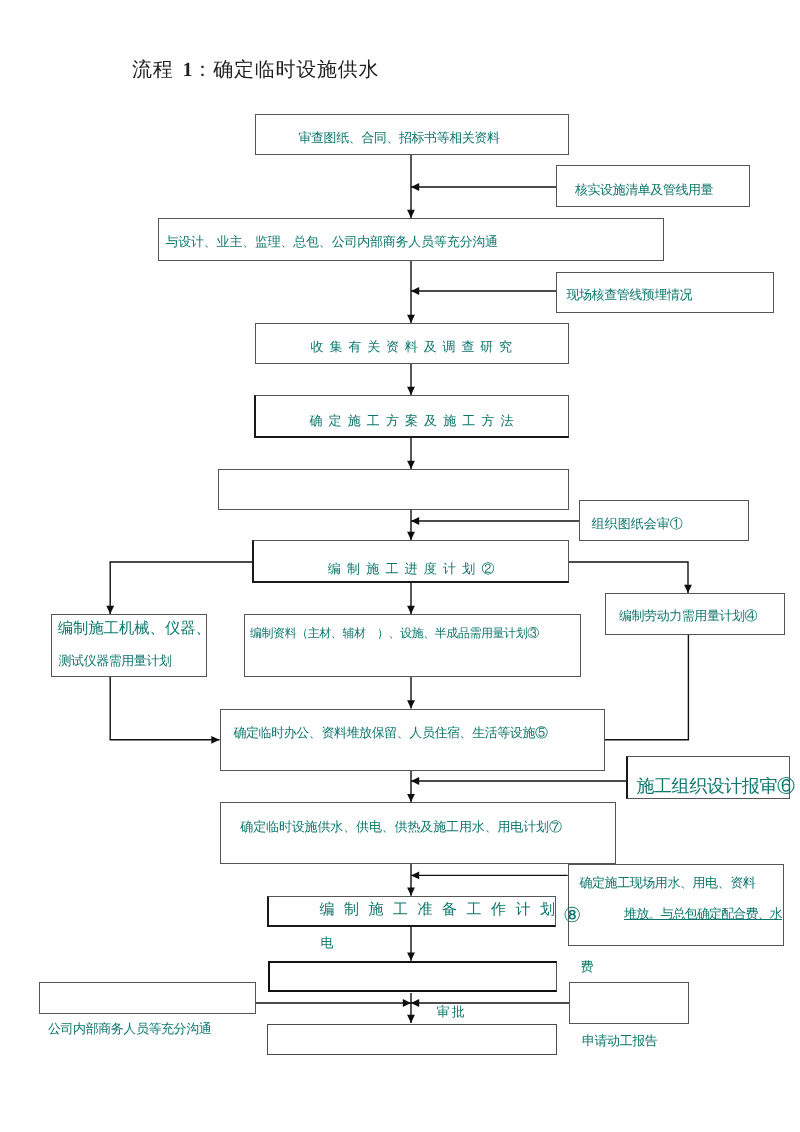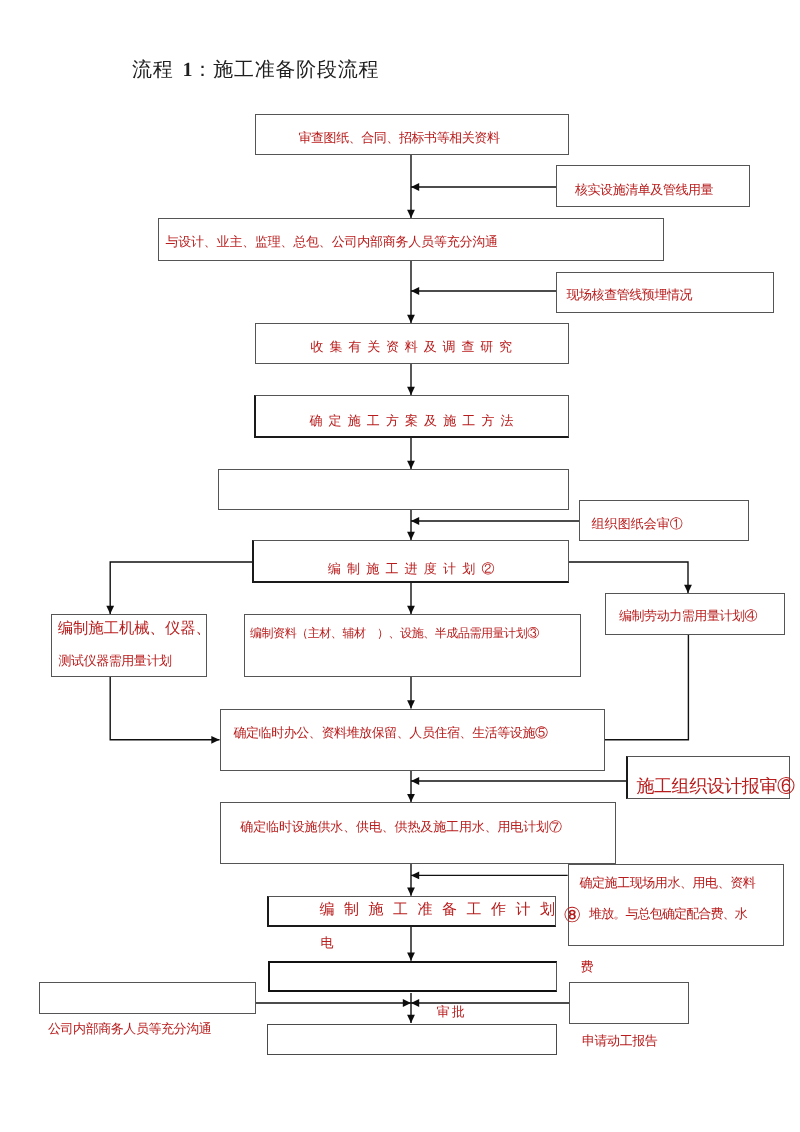--- a/index.html
+++ b/index.html
@@ -7,21 +7,21 @@
   #page{position:relative;width:800px;height:1132px;overflow:hidden;background:#ffffff;}
   #wires{position:absolute;left:0;top:0;width:800px;height:1132px;}
   .title{position:absolute;left:132px;top:60px;font-size:20px;letter-spacing:0.75px;color:#1f1f1f;white-space:nowrap;line-height:1;}
   .title .tnum{font-weight:bold;padding:0 0 0 9px;letter-spacing:0;}
   .title .tgap{display:inline-block;width:0px;}
   .box{position:absolute;border:1px solid #555555;box-sizing:border-box;}
   .box.t1{border-width:1px 1px 2px 2px;border-bottom-color:#1a1a1a;border-left-color:#1a1a1a;}
   .box.t2{border-left-width:2px;border-left-color:#1a1a1a;}
   .box.t3{border-width:2px 1px 2px 2px;border-color:#111111 #555555 #111111 #111111;}
   .box.t4{border-width:1.5px;border-color:#4a4a4a;}
-  .lbl{position:absolute;color:#b91c1c;white-space:nowrap;line-height:1;}
+  .lbl{position:absolute;color:#0f766e;white-space:nowrap;line-height:1;}
 </style>
 </head>
 <body>
 
 <div id="page">
   <svg id="wires" viewBox="0 0 800 1132">
     <path d="M 411.0 155 L 411.0 218" fill="none" stroke="#111111" stroke-width="1.4"></path>
     <path d="M 407.1 209.8 L 414.9 209.8 L 411.0 218 Z" fill="#0d0d0d"></path>
     <path d="M 556 187 L 411.0 187" fill="none" stroke="#111111" stroke-width="1.4"></path>
     <path d="M 419.2 183.1 L 419.2 190.9 L 411.0 187 Z" fill="#0d0d0d"></path>
@@ -58,21 +58,21 @@
     <path d="M 407.1 887.5 L 414.9 887.5 L 411.0 895.7 Z" fill="#0d0d0d"></path>
     <path d="M 411.0 926.9 L 411.0 960.7" fill="none" stroke="#111111" stroke-width="1.4"></path>
     <path d="M 407.1 952.5 L 414.9 952.5 L 411.0 960.7 Z" fill="#0d0d0d"></path>
     <path d="M 411.0 993 L 411.0 1023" fill="none" stroke="#111111" stroke-width="1.4"></path>
     <path d="M 407.1 1014.8 L 414.9 1014.8 L 411.0 1023 Z" fill="#0d0d0d"></path>
     <path d="M 256 1003 L 411.0 1003" fill="none" stroke="#111111" stroke-width="1.4"></path>
     <path d="M 402.8 999.1 L 402.8 1006.9 L 411.0 1003 Z" fill="#0d0d0d"></path>
     <path d="M 569 1003 L 411.0 1003" fill="none" stroke="#111111" stroke-width="1.4"></path>
     <path d="M 419.2 999.1 L 419.2 1006.9 L 411.0 1003 Z" fill="#0d0d0d"></path>
   </svg>
-  <div class="title"><span>流程</span><span class="tnum">1</span><span>：</span><span class="tgap"></span><span>施工准备阶段流程</span></div>
+  <div class="title"><span>流程</span><span class="tnum">1</span><span>：</span><span class="tgap"></span><span>确定临时设施供水</span></div>
   <div class="box" style="left:255px;top:114px;width:314px;height:41px"></div>
   <div class="box" style="left:556px;top:165px;width:194px;height:42px"></div>
   <div class="box" style="left:158px;top:218px;width:506px;height:43px"></div>
   <div class="box" style="left:556px;top:272px;width:218px;height:41px"></div>
   <div class="box" style="left:255px;top:323px;width:314px;height:41px"></div>
   <div class="box t1" style="left:254px;top:395px;width:315px;height:43px"></div>
   <div class="box" style="left:218px;top:469px;width:351px;height:41px"></div>
   <div class="box" style="left:579px;top:500px;width:170px;height:41px"></div>
   <div class="box t1" style="left:252px;top:540px;width:317px;height:43px"></div>
   <div class="box" style="left:50.5px;top:614px;width:156px;height:63.1px"></div>
@@ -99,18 +99,18 @@
   <div class="lbl" style="left:58.5px;top:653.5px;font-size:13.0px;letter-spacing:-0.44px;">测试仪器需用量计划</div>
   <div class="lbl" style="left:250px;top:627px;font-size:12.0px;letter-spacing:-0.45px;">编制资料（主材、辅材　）、设施、半成品需用量计划③</div>
   <div class="lbl" style="left:619px;top:608.5px;font-size:13.0px;letter-spacing:-0.44px;">编制劳动力需用量计划④</div>
   <div class="lbl" style="left:233.5px;top:725.5px;font-size:13.0px;letter-spacing:-0.44px;">确定临时办公、资料堆放保留、人员住宿、生活等设施⑤</div>
   <div class="lbl" style="left:636.5px;top:776.5px;font-size:18px;letter-spacing:-0.44px;">施工组织设计报审⑥</div>
   <div class="lbl" style="left:240.3px;top:819.5px;font-size:13.0px;letter-spacing:-0.14px;">确定临时设施供水、供电、供热及施工用水、用电计划⑦</div>
   <div class="lbl" style="left:319.5px;top:903px;font-size:15px;letter-spacing:9.5px;">编制施工准备工作计划</div>
   <div class="lbl" style="left:562.9px;top:906px;font-size:20.5px;">⑧</div>
   <div class="lbl" style="left:320.5px;top:936px;font-size:13.0px;letter-spacing:-0.44px;">电</div>
   <div class="lbl" style="left:579.5px;top:876px;font-size:13.0px;letter-spacing:-0.44px;">确定施工现场用水、用电、资料</div>
-  <div class="lbl" style="left:589px;top:906.5px;font-size:13.0px;letter-spacing:-0.85px;">堆放。与总包确定配合费、水</div>
+  <div class="lbl" style="left:624px;top:906.5px;font-size:13.0px;letter-spacing:-0.85px;text-decoration:underline;">堆放。与总包确定配合费、水</div>
   <div class="lbl" style="left:580.5px;top:960px;font-size:13.0px;letter-spacing:-0.44px;">费</div>
   <div class="lbl" style="left:48px;top:1021.5px;font-size:13.0px;letter-spacing:-0.44px;">公司内部商务人员等充分沟通</div>
   <div class="lbl" style="left:396.5px;top:1005px;font-size:13.0px;letter-spacing:-0.44px;margin-left:40px;">审 批</div>
   <div class="lbl" style="left:582px;top:1034px;font-size:13.0px;letter-spacing:-0.44px;">申请动工报告</div>
 </div>
 
 </body></html>

